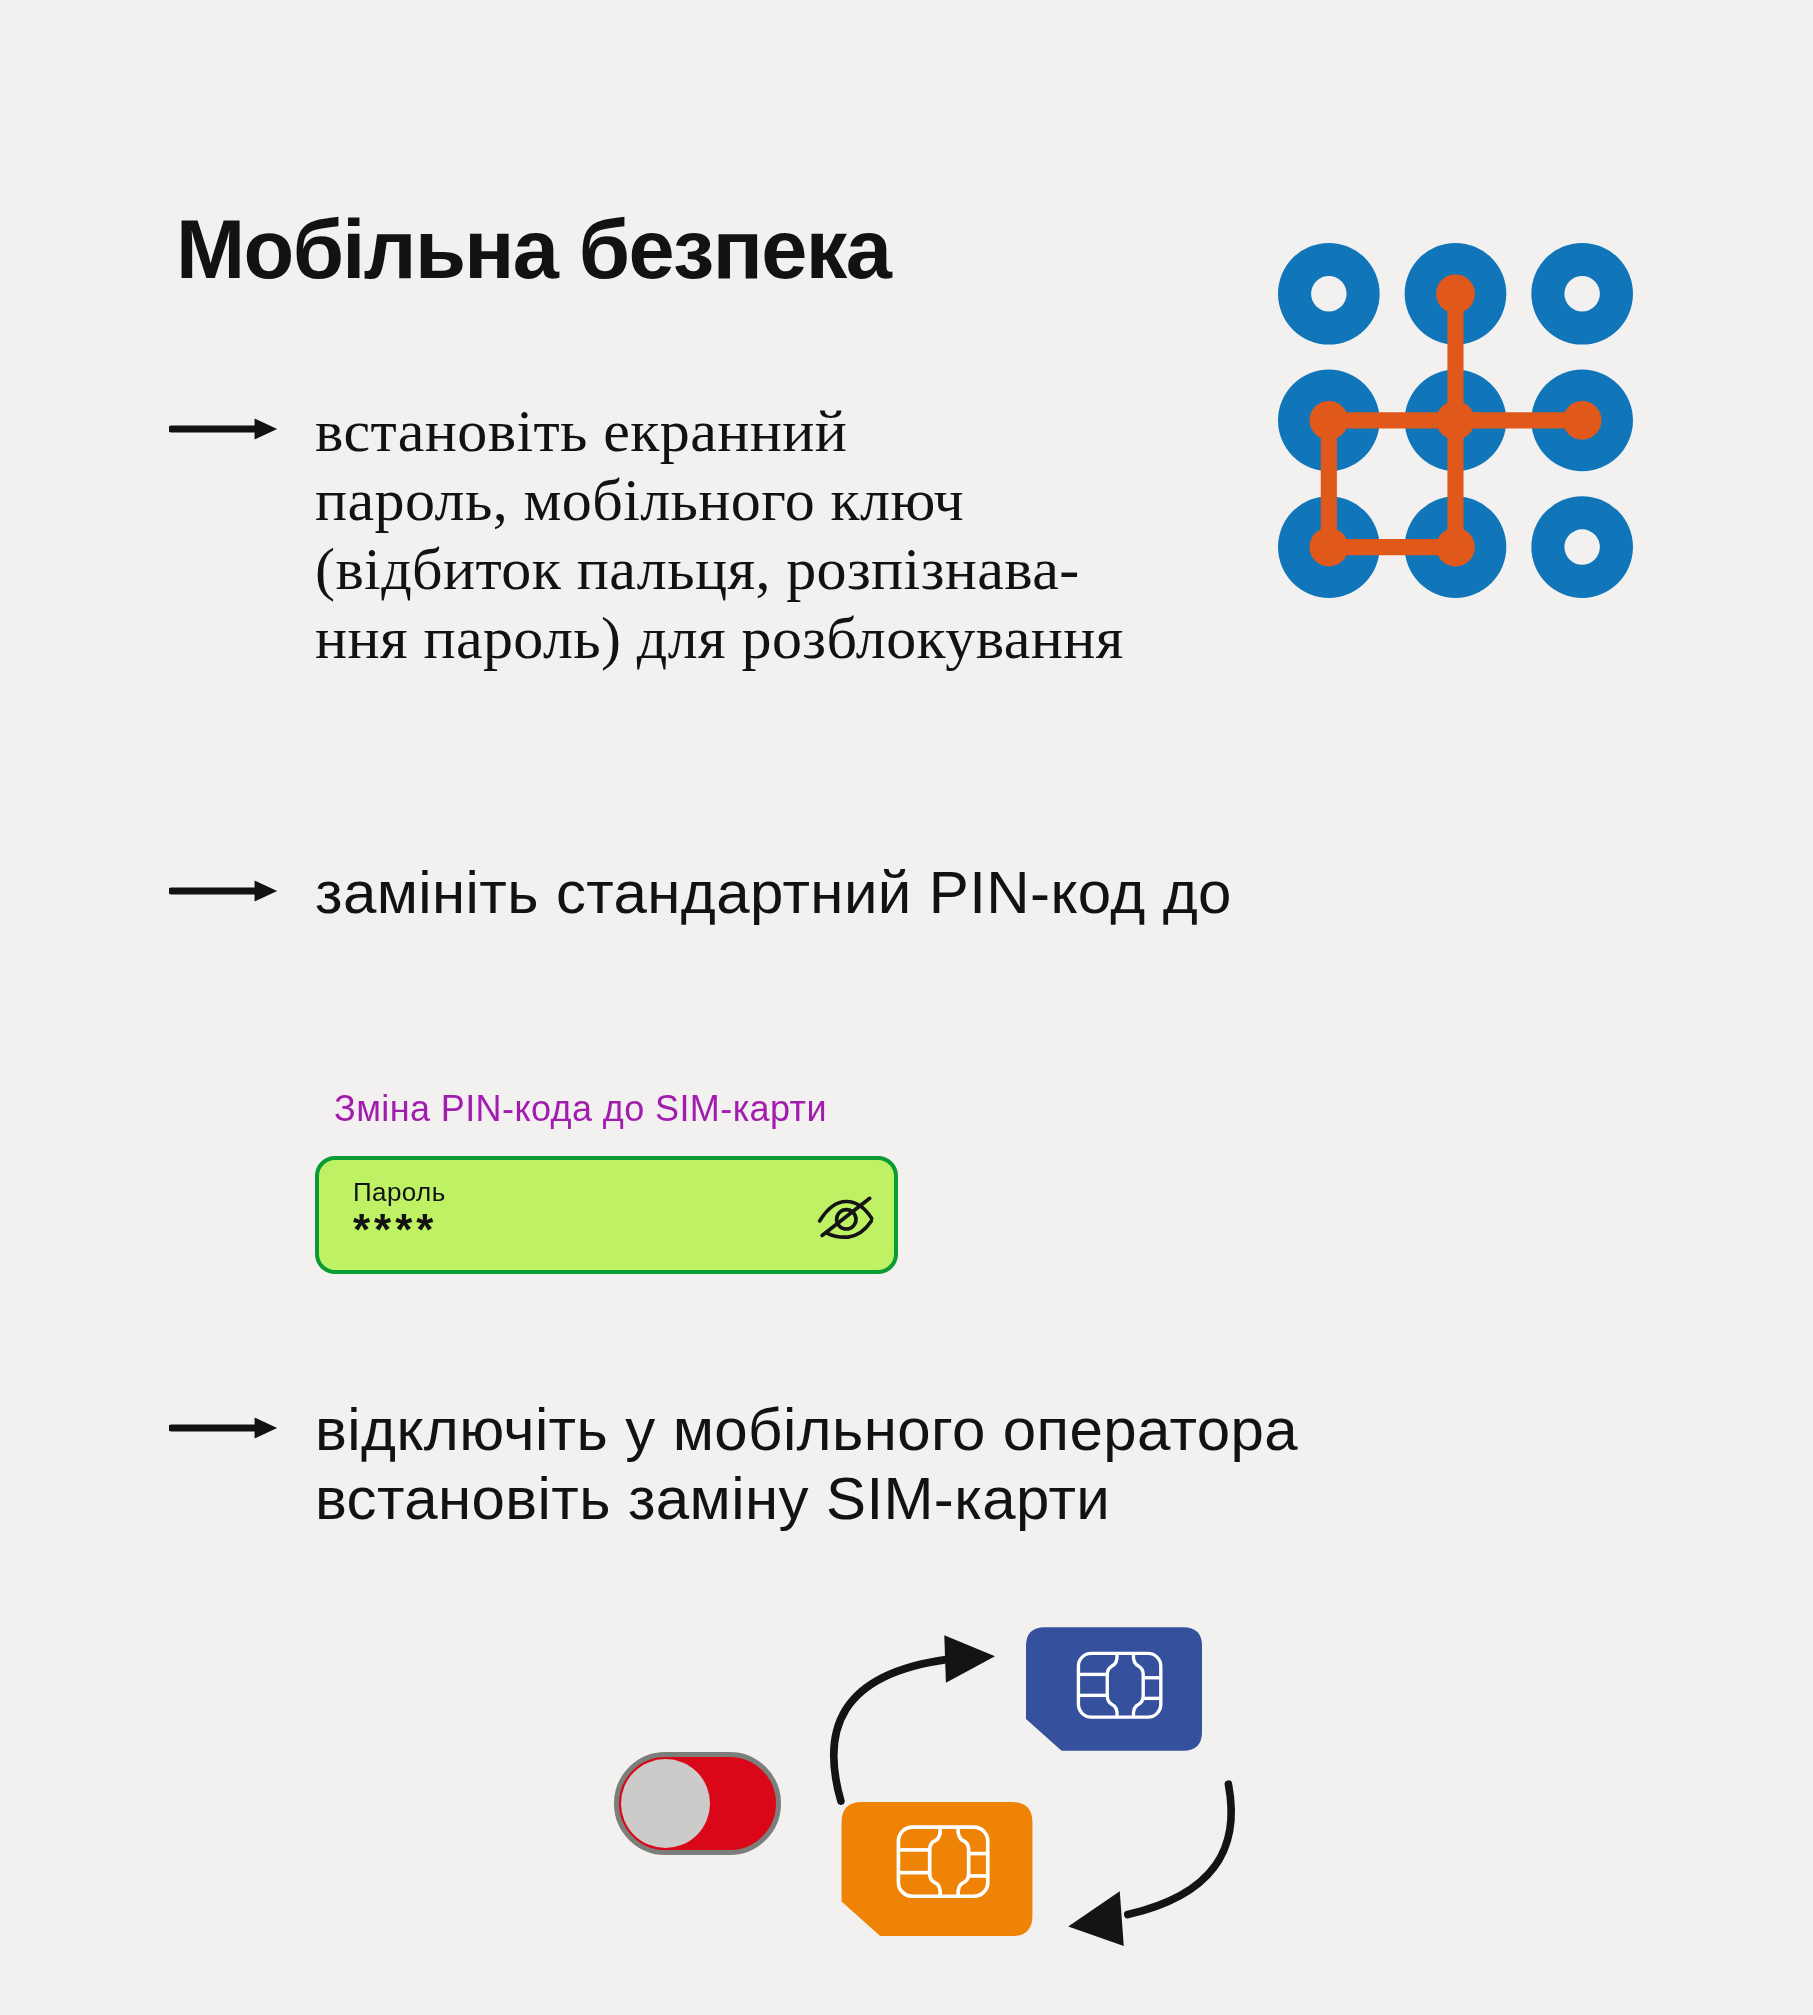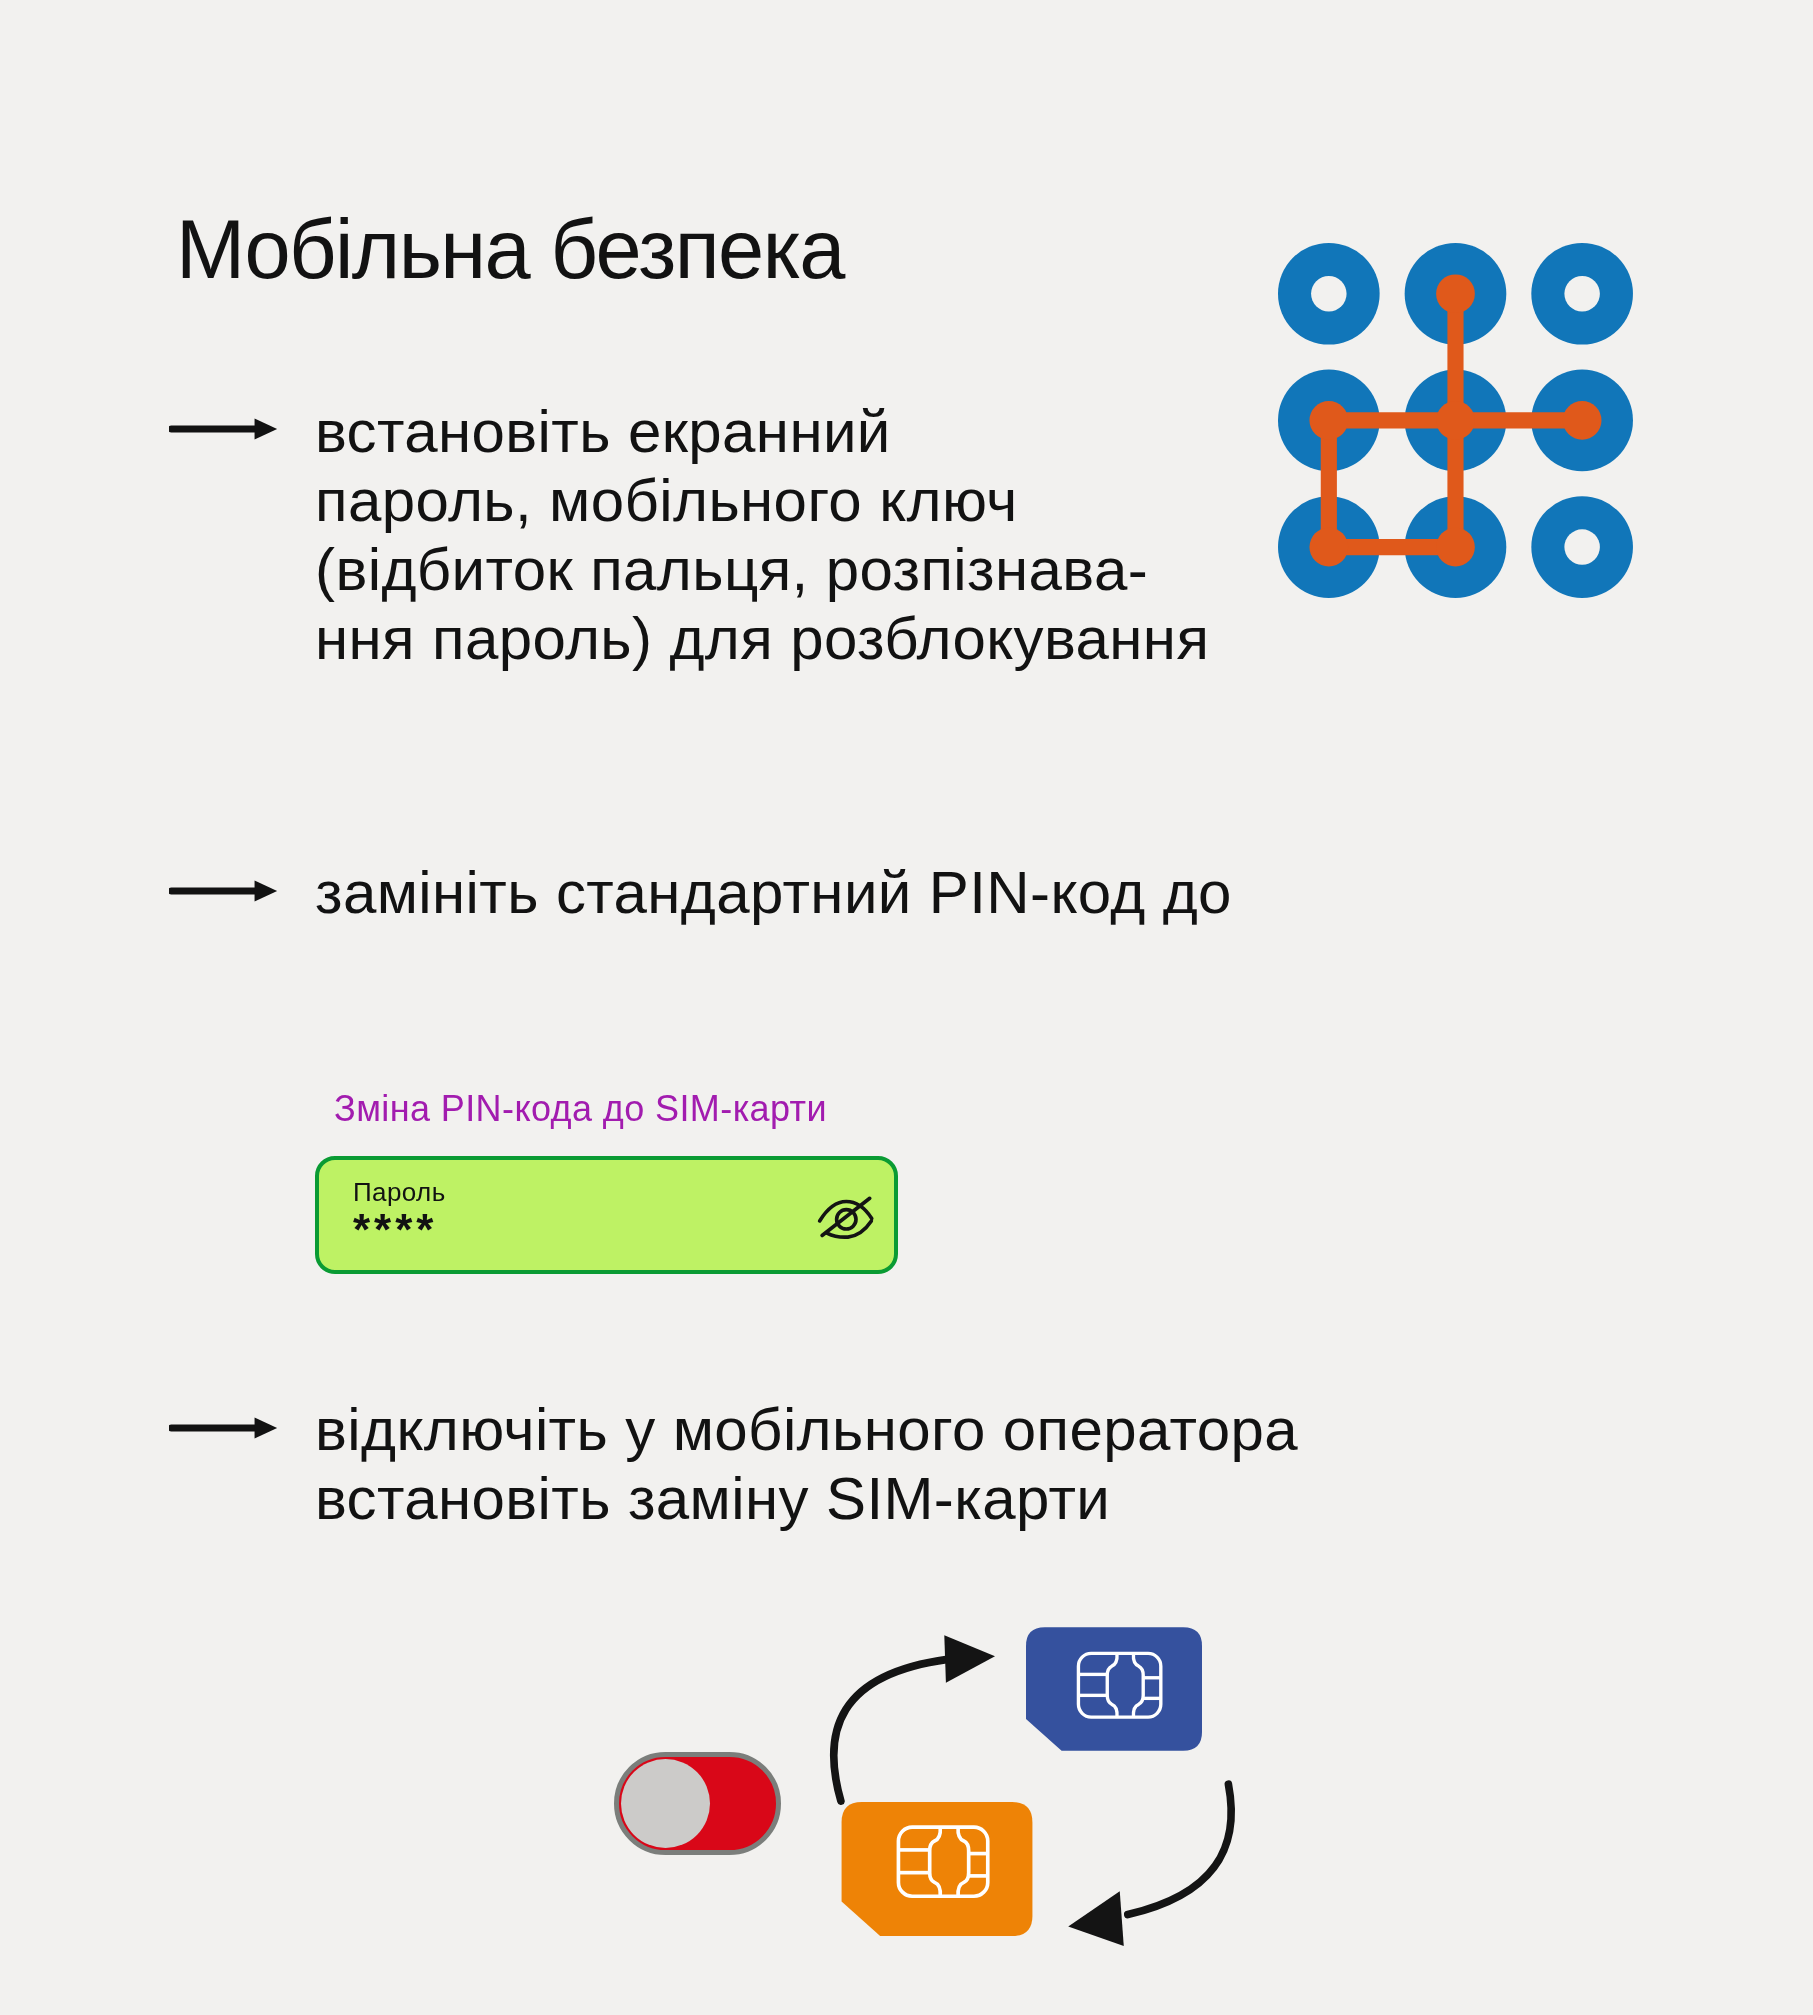--- a/index.html
+++ b/index.html
@@ -7,21 +7,21 @@
     position:relative;
     width:1814px;height:2267px;
     background:#F2F1EF;
     font-family:"Liberation Sans","DejaVu Sans",sans-serif;
     color:#121212;
     overflow:hidden;
   }
   .abs{position:absolute;}
   .page-title{
     left:176px;top:202px;
-    font-size:83px;font-weight:normal;letter-spacing:-1.6px;
+    font-size:83px;font-weight:bold;letter-spacing:-1.6px;
     color:#121212;white-space:nowrap;
   }
   .bullet-text{
     left:315px;
     font-size:60px;line-height:69px;letter-spacing:0.4px;
     color:#121212;white-space:nowrap;
   }
   .bullet-arrow{left:169px;width:113px;height:26px;}
   
   .form-label{
@@ -89,21 +89,21 @@
         <circle cx="754" cy="452" r="48"></circle>
       <circle cx="126" cy="766" r="48"></circle>
         <circle cx="440" cy="766" r="48"></circle>
     </g>
   </svg>
 
   <svg class="abs bullet-arrow" style="top:416px;" width="113" height="26" viewBox="0 0 280 64">
     <line x1="6" y1="32" x2="218" y2="32" stroke="#121212" stroke-width="17" stroke-linecap="round"></line>
     <polygon points="212,6 268,32 212,58" fill="#121212"></polygon>
   </svg>
-  <div class="abs bullet-text" style="top:397px;">
+  <div class="abs bullet-text" style="top:397px;font-family:Liberation Serif, serif;">
     <div>встановіть екранний</div>
     <div>пароль, мобільного ключ</div>
     <div>(відбиток пальця, розпізнава-</div>
     <div>ння пароль) для розблокування</div>
   </div>
 
   <svg class="abs bullet-arrow" style="top:878px;" width="113" height="26" viewBox="0 0 280 64">
     <line x1="6" y1="32" x2="218" y2="32" stroke="#121212" stroke-width="17" stroke-linecap="round"></line>
     <polygon points="212,6 268,32 212,58" fill="#121212"></polygon>
   </svg>

